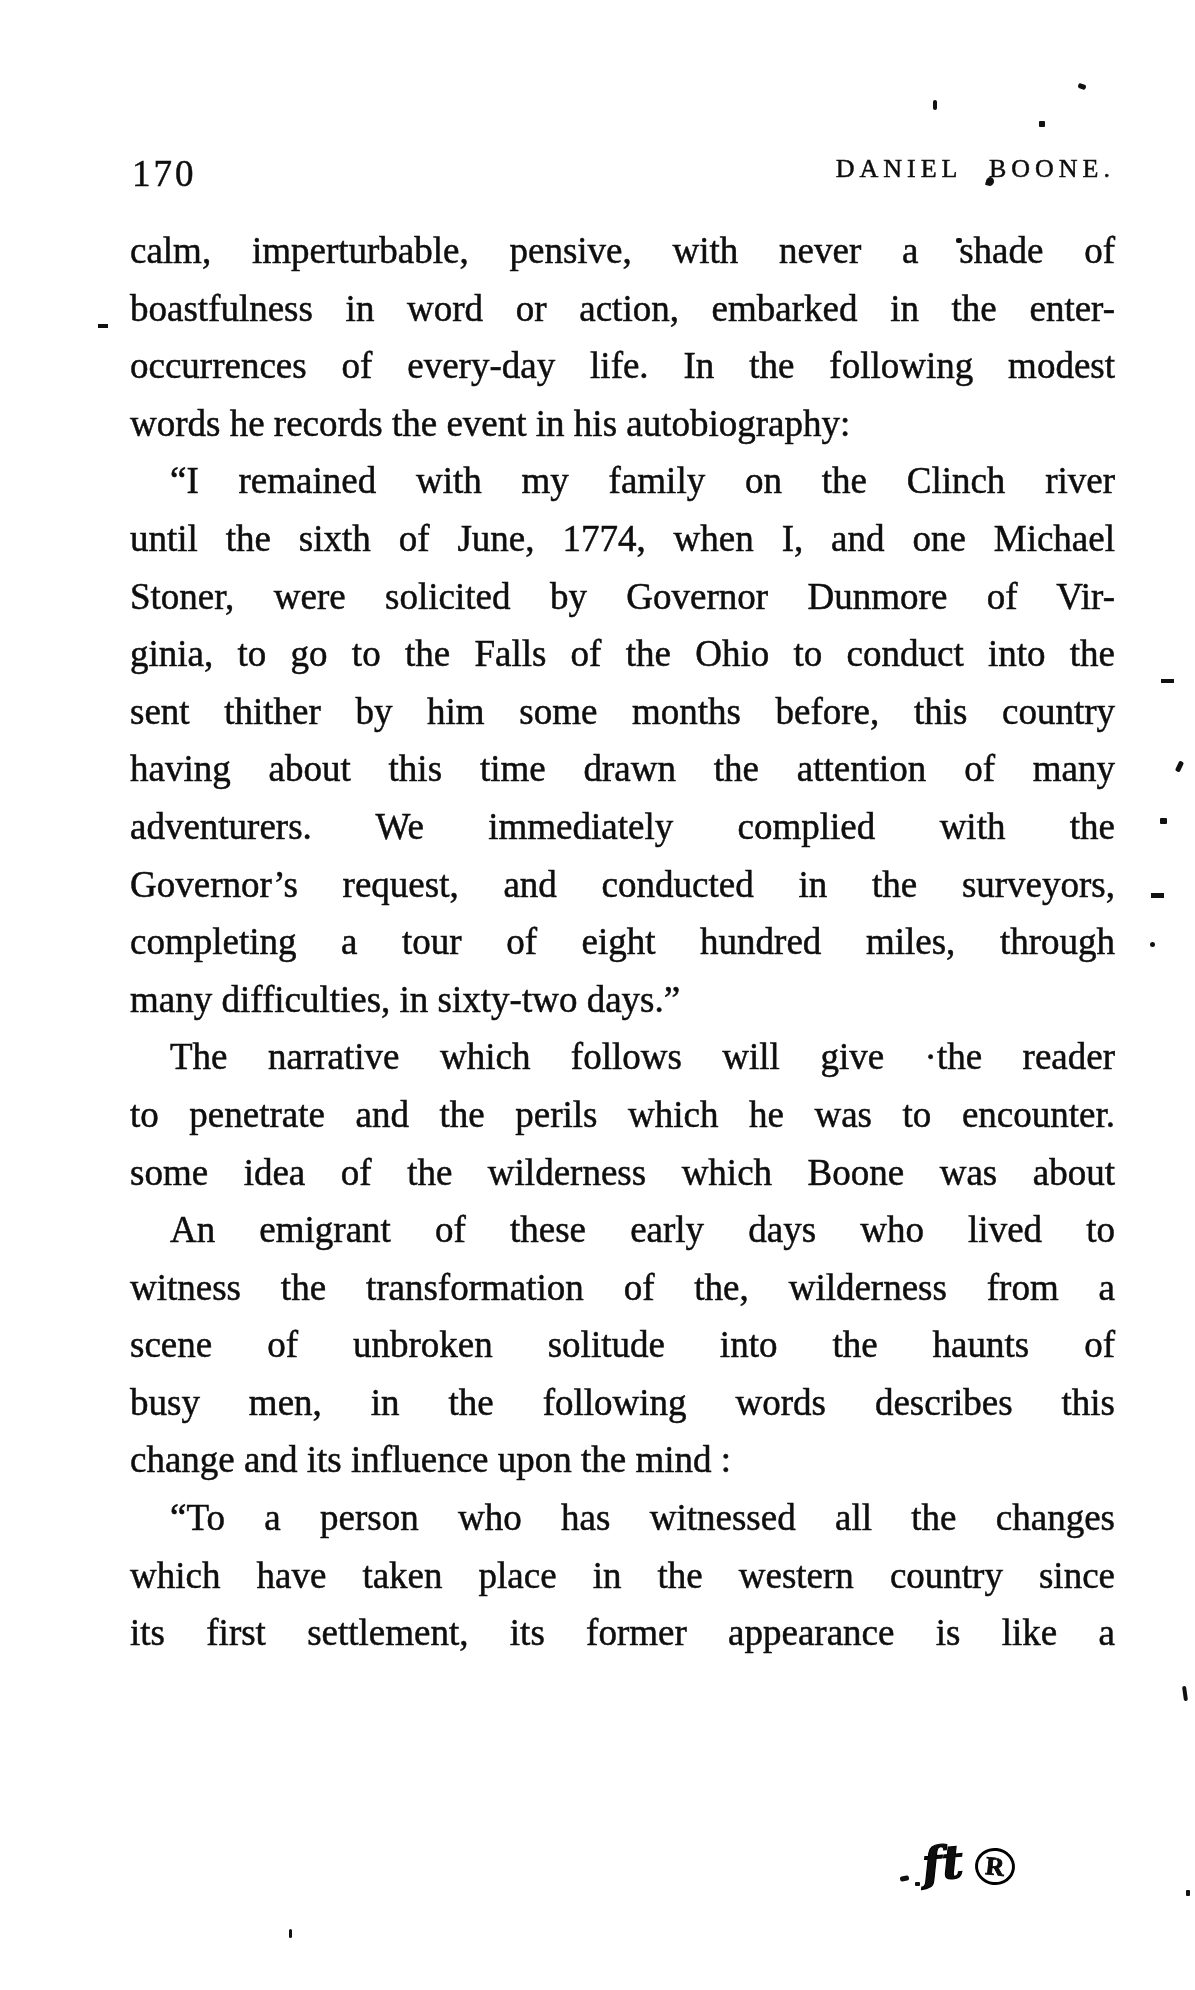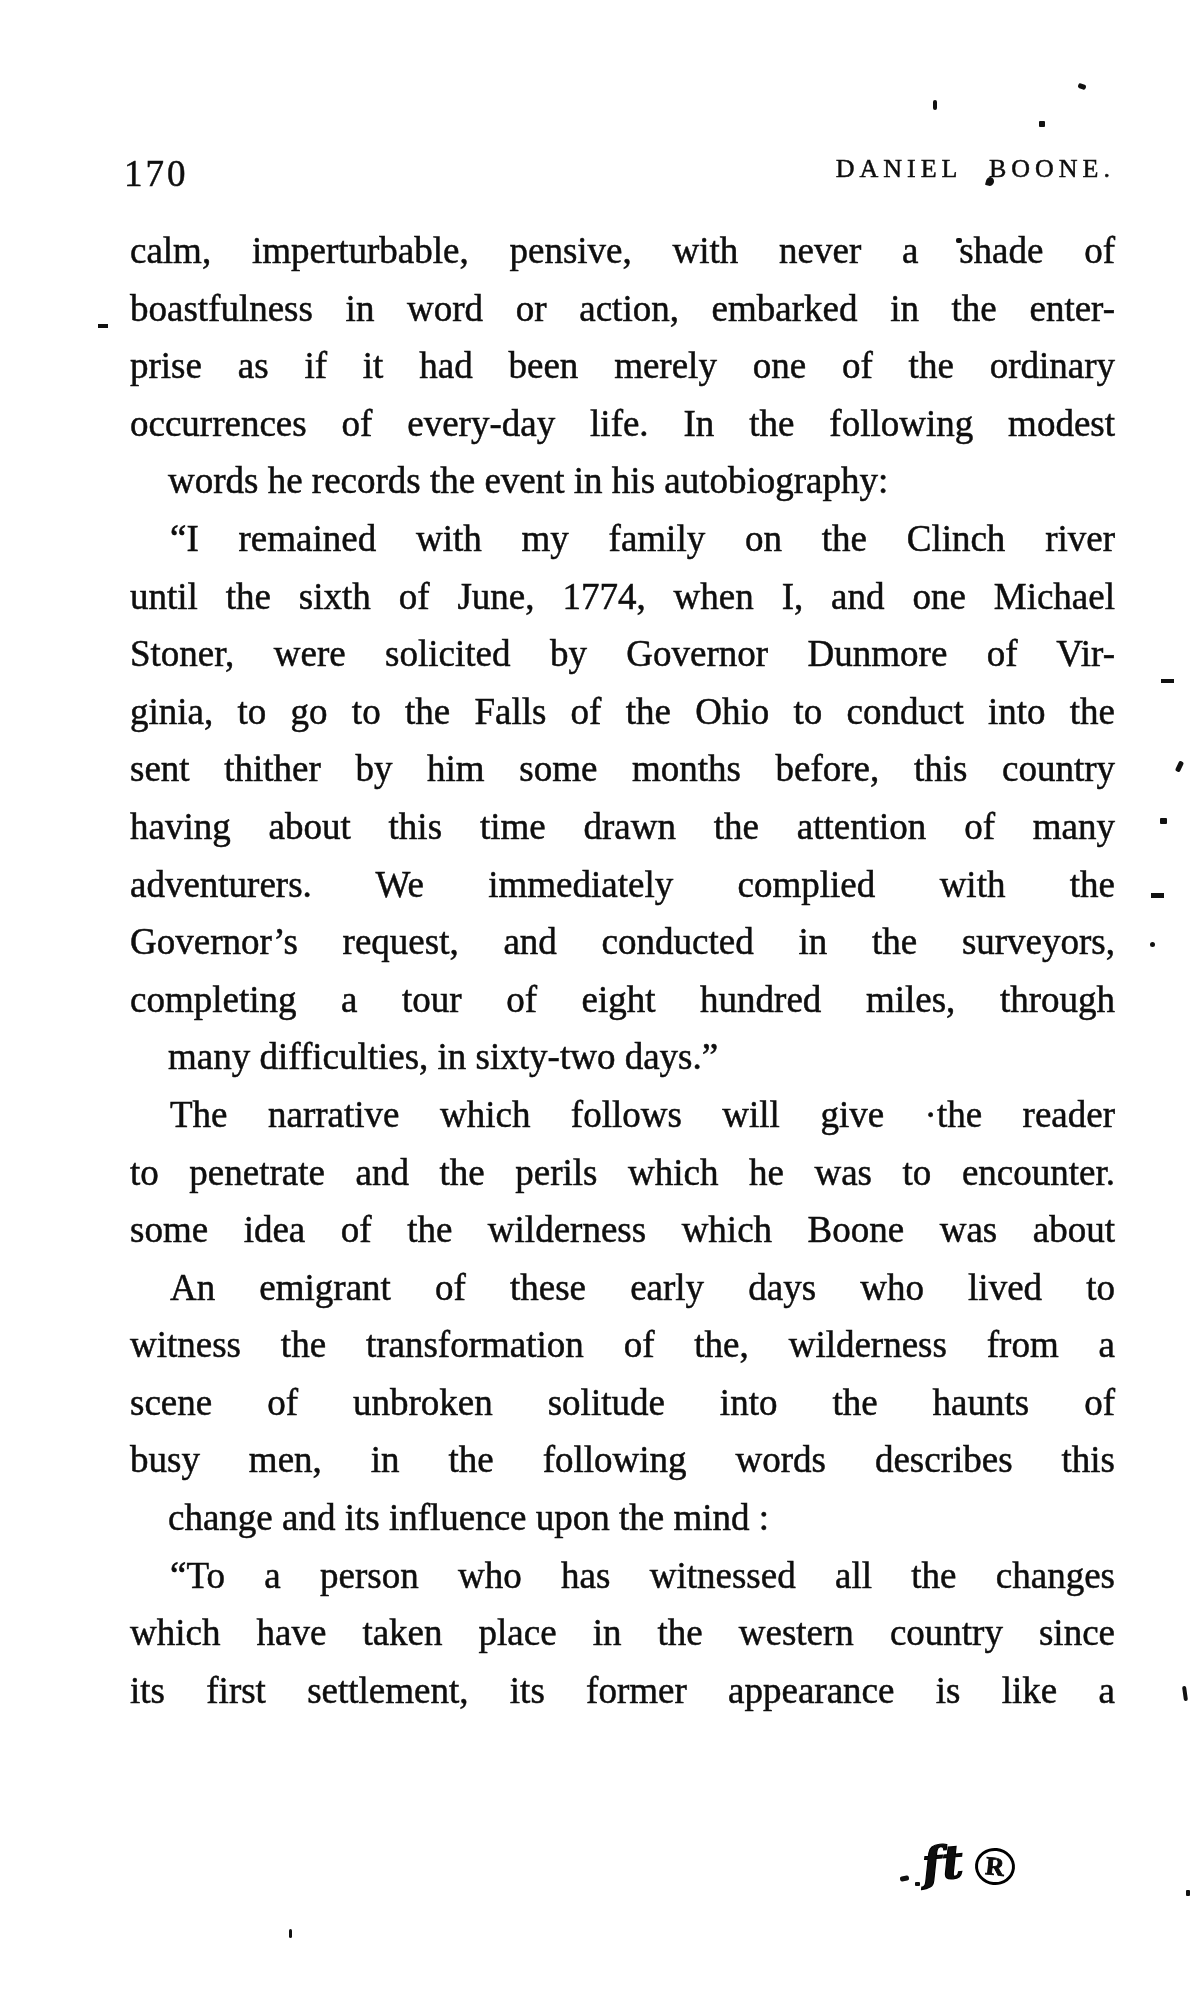--- a/index.html
+++ b/index.html
@@ -8,35 +8,35 @@
     width:1195px; height:1990px;
     margin:0 auto;
     background:#ffffff;
     color:#0e0e0e;
     font-family:"Liberation Serif","DejaVu Serif",serif;
     overflow:hidden;
     -webkit-text-stroke:0.5px #101010;
   }
   
   .head-num {
-    position:absolute; left:124px; top:152px;
+    position:absolute; left:132px; top:152px;
     font-size:37px; letter-spacing:3px;
   }
   .head-title {
     position:absolute; left:130px; top:154px; width:985px;
     text-align:right;
     font-size:26px; letter-spacing:5px; word-spacing:16px;
   }
   
   .bodyblock {
     position:absolute; left:130px; top:222px; width:985px;
     font-size:37px; line-height:57.6px;
   }
   .ln { text-align:justify; text-align-last:justify; }
-  .ln.e { text-align-last:left;margin-left:38px; }
+  .ln.e { text-align-last:left; }
   .ln.in { text-indent:40px; }
   
   .ink-ft {
     position:absolute; left:922px; top:1836px;
     font-family:"DejaVu Serif",serif;
     font-style:italic; font-weight:bold;
     font-size:46px; transform:rotate(-5deg);
     -webkit-text-stroke:1.2px #000;
   }
   .ink-r {
@@ -56,21 +56,20 @@
 <body>
 
 <div class="page">
 
   <div class="head-num">170</div>
   <div class="head-title">DANIEL BOONE.</div>
 
   <div class="bodyblock">
     <div class="ln j">calm, imperturbable, pensive, with never a shade of</div>
     <div class="ln j">boastfulness in word or action, embarked in the enter-</div>
-    <div class="ln j">prise as if it had been merely one of the ordinary</div>
     <div class="ln j">occurrences of every-day life.  In the following modest</div>
     <div class="ln e">words he records the event in his autobiography:</div>
     <div class="ln j in">“I remained with my family on the Clinch river</div>
     <div class="ln j">until the sixth of June, 1774, when I, and one Michael</div>
     <div class="ln j">Stoner, were solicited by Governor Dunmore of Vir-</div>
     <div class="ln j">ginia, to go to the Falls of the Ohio to conduct into the</div>
     <div class="ln j">sent thither by him some months before, this country</div>
     <div class="ln j">having about this time drawn the attention of many</div>
     <div class="ln j">adventurers.  We immediately complied with the</div>
     <div class="ln j">Governor’s request, and conducted in the surveyors,</div>

